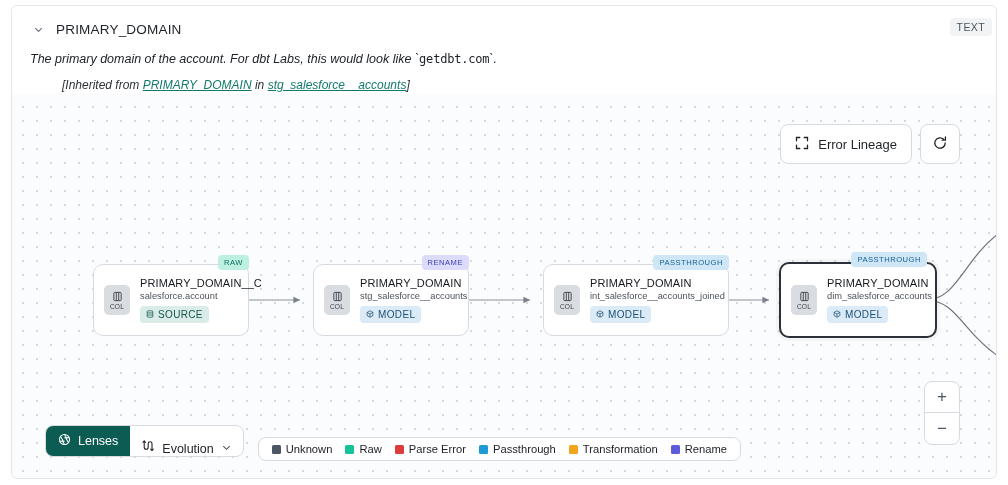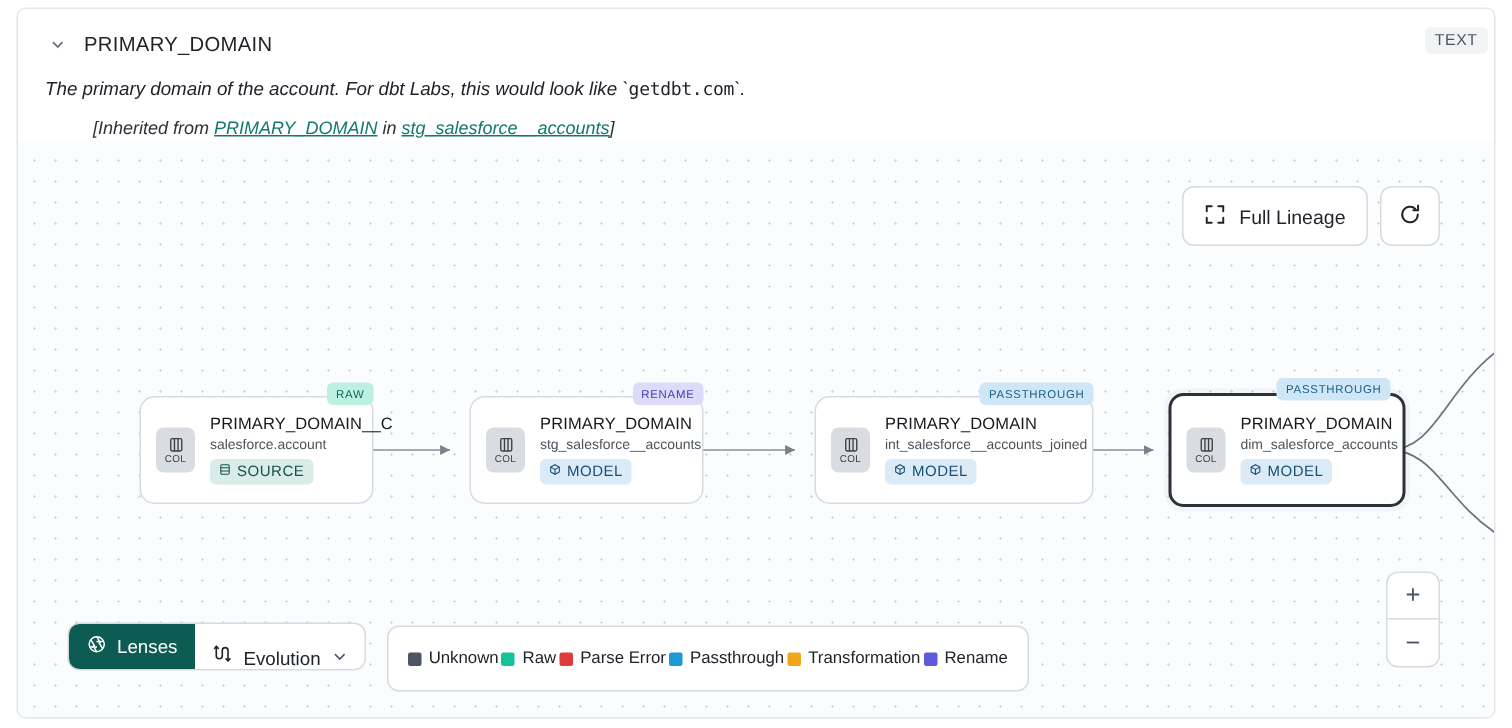--- a/index.html
+++ b/index.html
@@ -233,27 +233,27 @@
   }
   .evolution-btn {
     display: flex; align-items: flex-end; gap: 7px;
     padding: 0 11px;
     font-size: 12.5px;
     color: #20242a;
     cursor: pointer;
   }
 
   .legend {
-    height: 44px;
+    height: 24px;
     background: #fff;
     border: 1px solid #d7dbe0;
     border-radius: 8px;
     display: flex;
     align-items: center;
-    gap: 2px;
+    gap: 13px;
     padding: 0 13px;
     margin-top: 16px;
   }
   .legend-item { display: flex; align-items: center; gap: 5px; font-size: 11.2px; color: #20242a; }
   .swatch { width: 9px; height: 9px; border-radius: 1.5px; flex: none; }
 </style>
 </head>
 <body>
 
 <div class="app">
@@ -294,21 +294,21 @@
         <path d="M913 206 C 945 206, 950 238, 986 262" stroke="#6e747c" stroke-width="1.2" fill="none"></path>
       </svg>
 
       <div class="graph-toolbar">
         <div class="tb-btn">
           <span>
             <svg width="14" height="14" viewBox="0 0 14 14" fill="none" stroke="#1f2328" stroke-width="1.3" stroke-linecap="round">
               <path d="M1.5 4.8V1.5H4.8M9.2 1.5h3.3v3.3M12.5 9.2v3.3H9.2M4.8 12.5H1.5V9.2"></path>
             </svg>
           </span>
-          <span>Full Lineage</span>
+          <span>Error Lineage</span>
         </div>
         <div class="tb-btn square">
           <span>
             <svg width="16" height="16" viewBox="0 0 16 16" fill="none" stroke="#1f2328" stroke-width="1.3" stroke-linecap="round">
               <path d="M13.2 8a5.2 5.2 0 1 1-1.6-3.75"></path>
               <path d="M13.4 2v3.2h-3.2"></path>
             </svg>
           </span>
         </div>
       </div>

